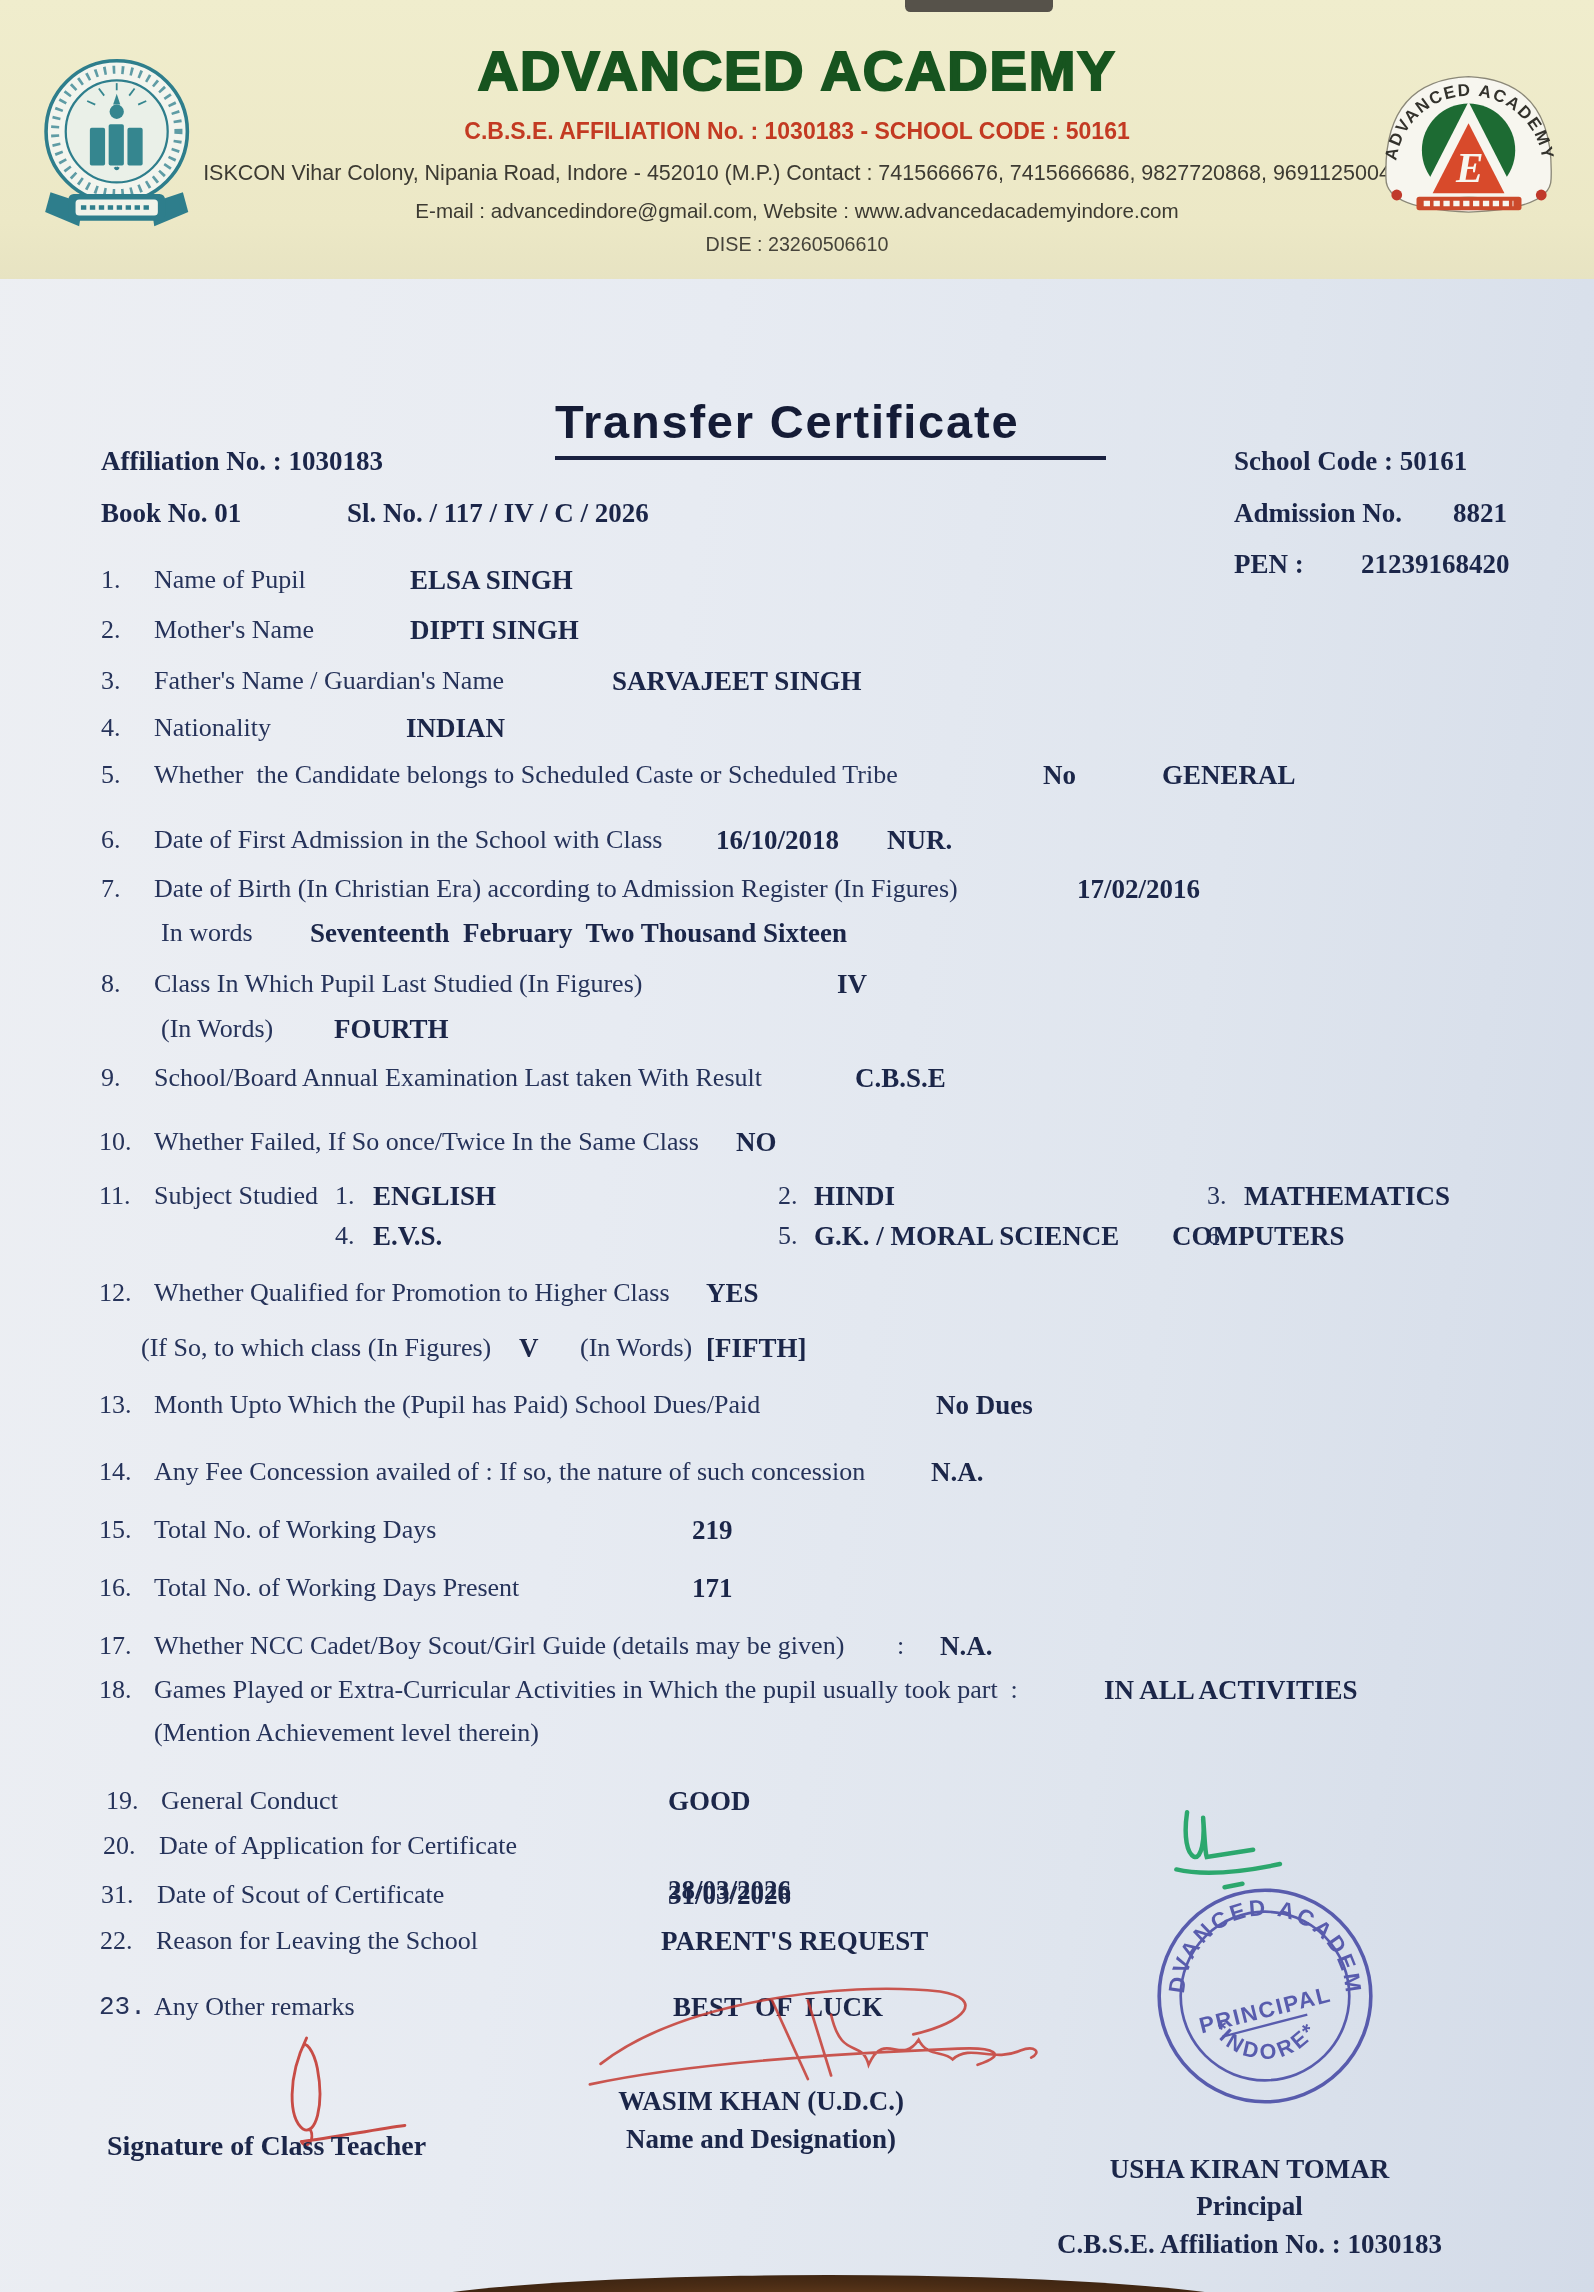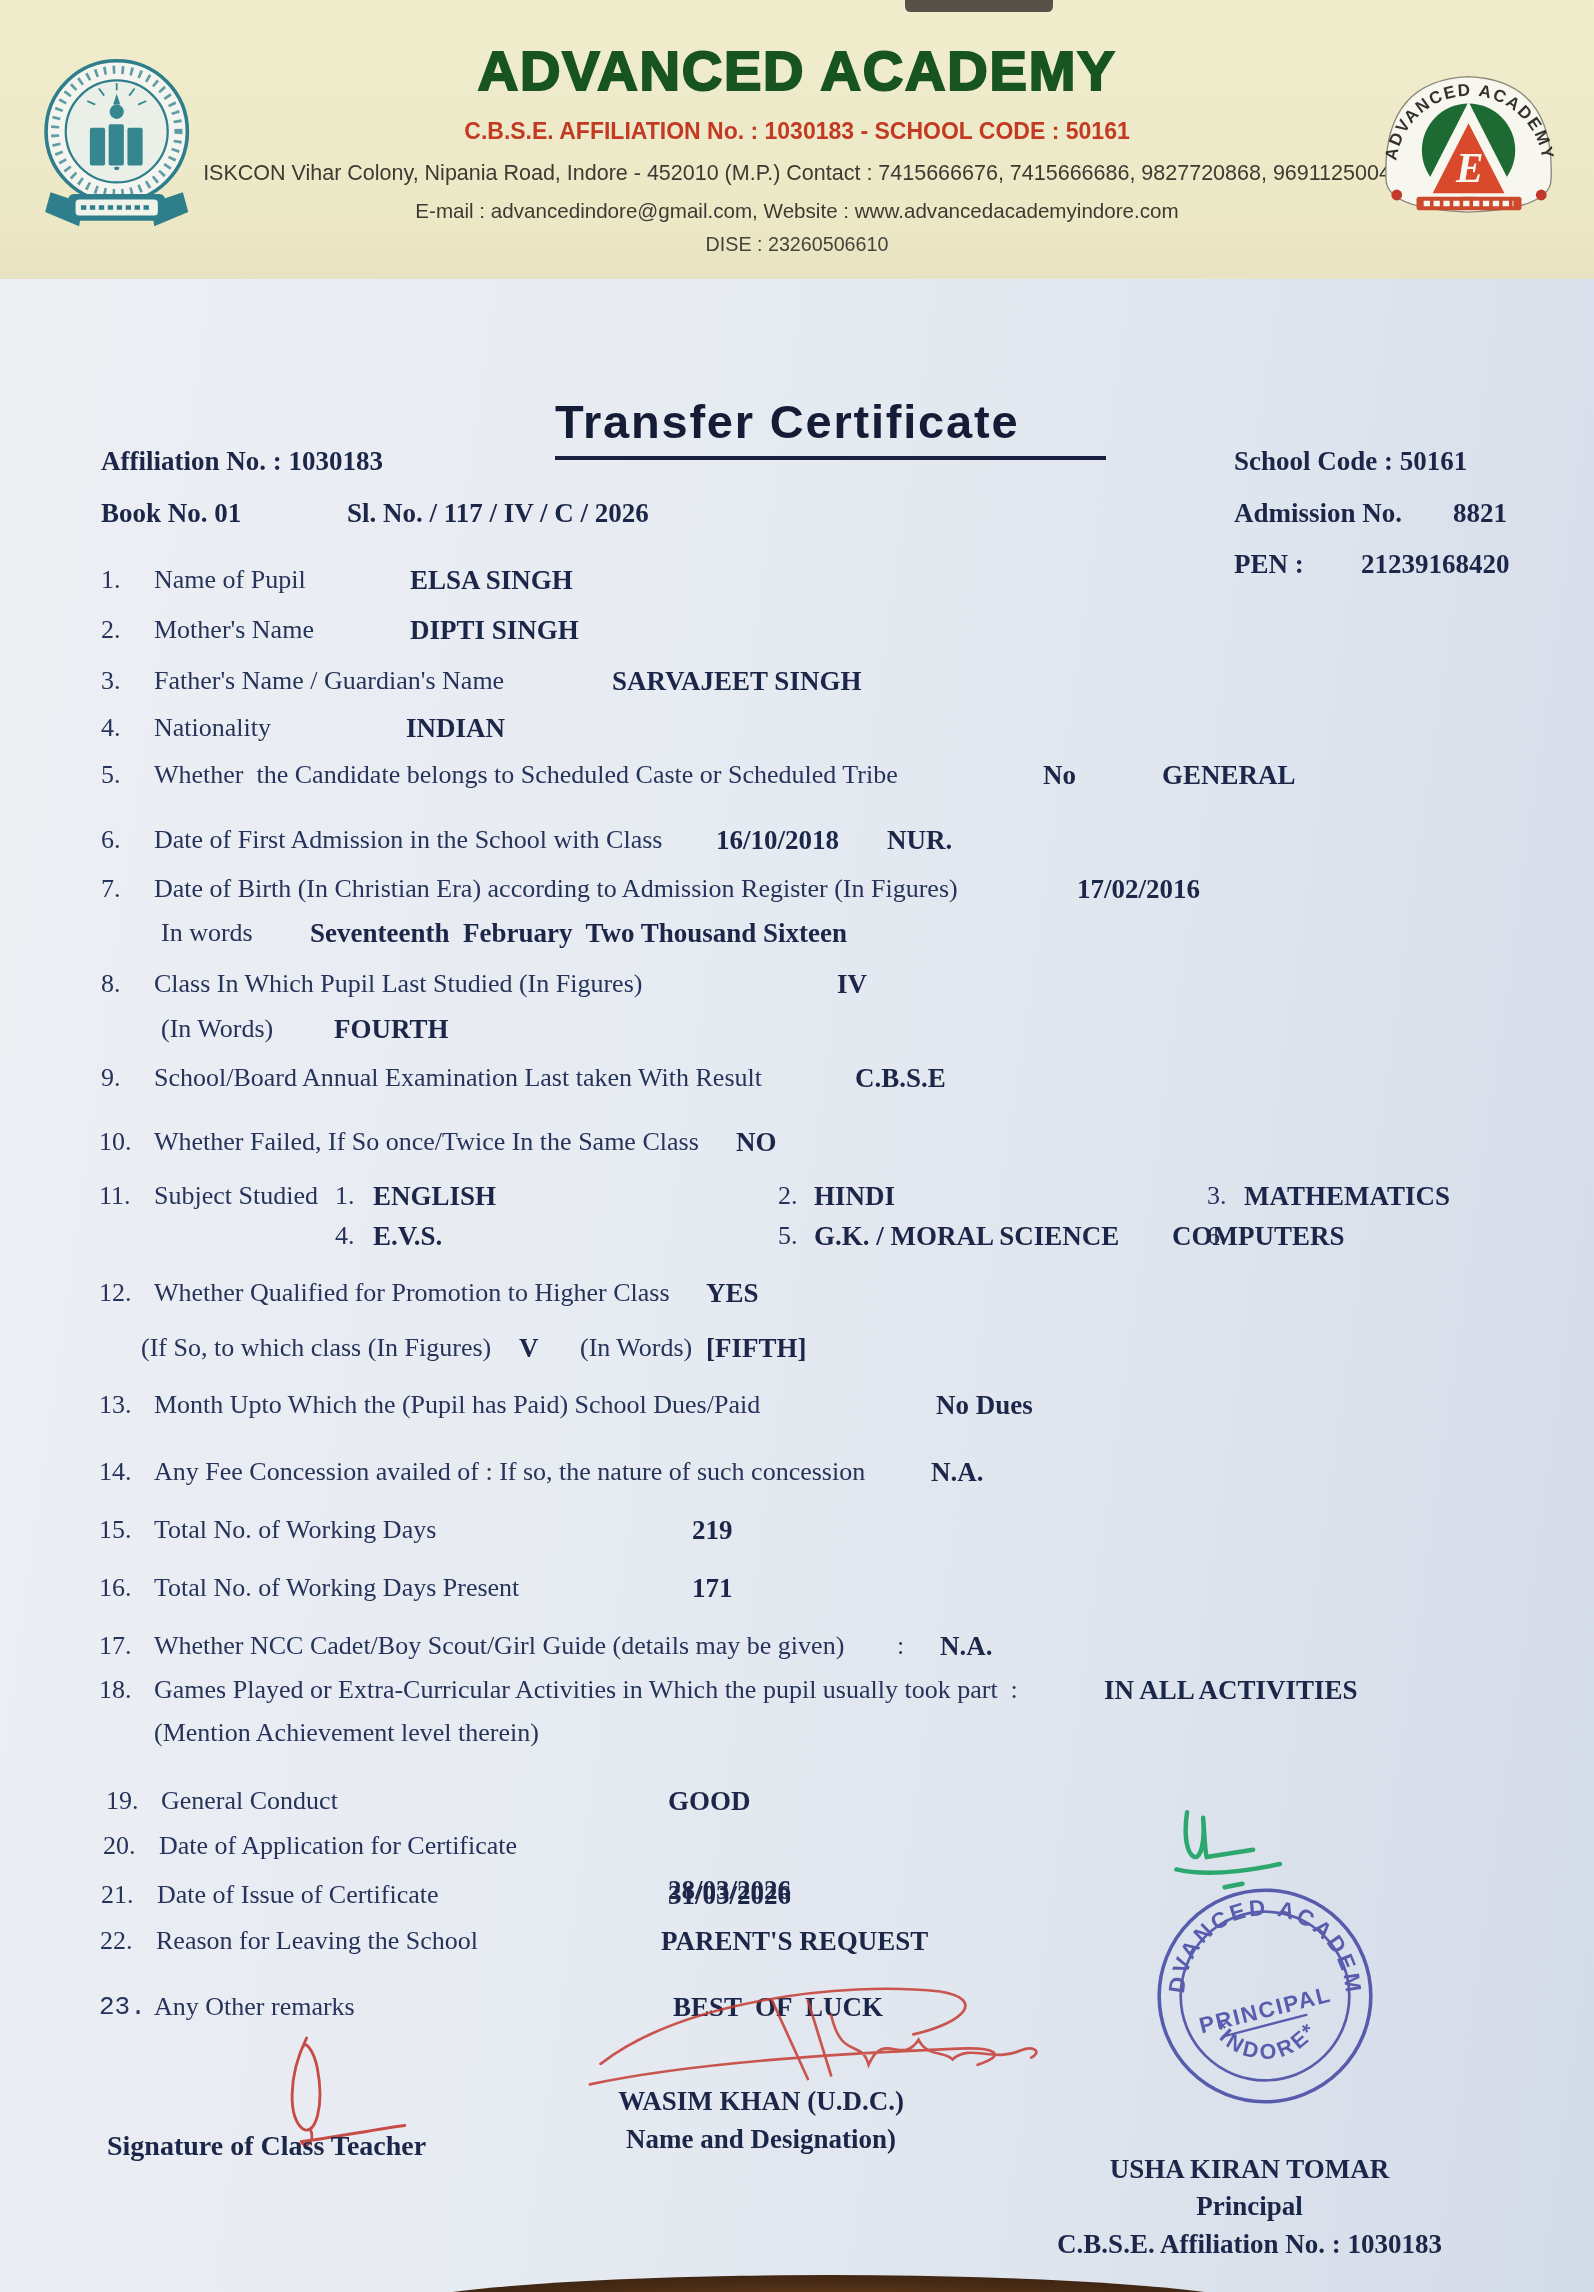--- a/index.html
+++ b/index.html
@@ -191,22 +191,22 @@
       <span class="seg seg-l" style="left: 99px; top: 1677px;">18.</span>
       <span class="seg seg-l" style="left: 154px; top: 1677px;">Games Played or Extra-Curricular Activities in Which the pupil usually took part  :</span>
       <span class="seg seg-v" style="left: 1104px; top: 1677px;">IN ALL ACTIVITIES</span>
       <span class="seg seg-l" style="left: 154px; top: 1720px;">(Mention Achievement level therein)</span>
       <span class="seg seg-l" style="left: 106px; top: 1788px;">19.</span>
       <span class="seg seg-l" style="left: 161px; top: 1788px;">General Conduct</span>
       <span class="seg seg-v" style="left: 668px; top: 1788px;">GOOD</span>
       <span class="seg seg-l" style="left: 103px; top: 1833px;">20.</span>
       <span class="seg seg-l" style="left: 159px; top: 1833px;">Date of Application for Certificate</span>
       <span class="seg seg-v" style="left: 668px; top: 1833px; margin-top: 44px;">28/03/2026</span>
-      <span class="seg seg-l" style="left: 101px; top: 1882px;">21.</span>
-      <span class="seg seg-l" style="left: 157px; top: 1882px;">Date of Issue of Certificate</span>
+      <span class="seg seg-l" style="left: 101px; top: 1882px;">31.</span>
+      <span class="seg seg-l" style="left: 157px; top: 1882px;">Date of Scout of Certificate</span>
       <span class="seg seg-v" style="left: 668px; top: 1882px;">31/03/2026</span>
       <span class="seg seg-l" style="left: 100px; top: 1928px;">22.</span>
       <span class="seg seg-l" style="left: 156px; top: 1928px;">Reason for Leaving the School</span>
       <span class="seg seg-v" style="left: 661px; top: 1928px;">PARENT'S REQUEST</span>
       <span class="seg seg-l" style="left: 99px; top: 1994px; font-family: Liberation Mono, monospace;">23.</span>
       <span class="seg seg-l" style="left: 154px; top: 1994px;">Any Other remarks</span>
       <span class="seg seg-v" style="left: 673px; top: 1994px;">BEST  OF  LUCK</span>
     </div>
 
   <svg class="logo" style="left:251px;top:2029px" width="197" height="134" viewBox="0 0 220 150">

